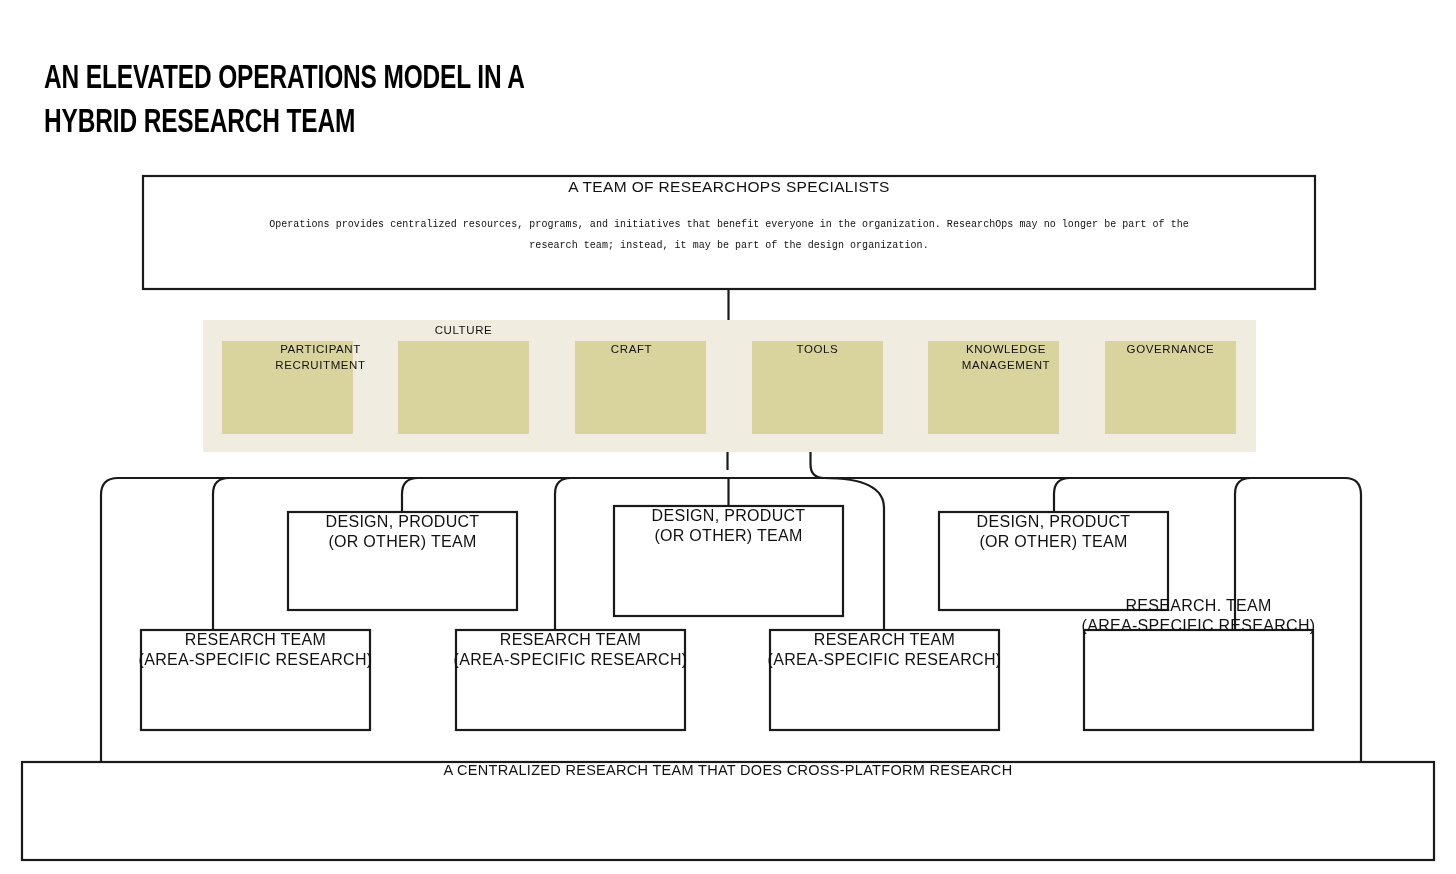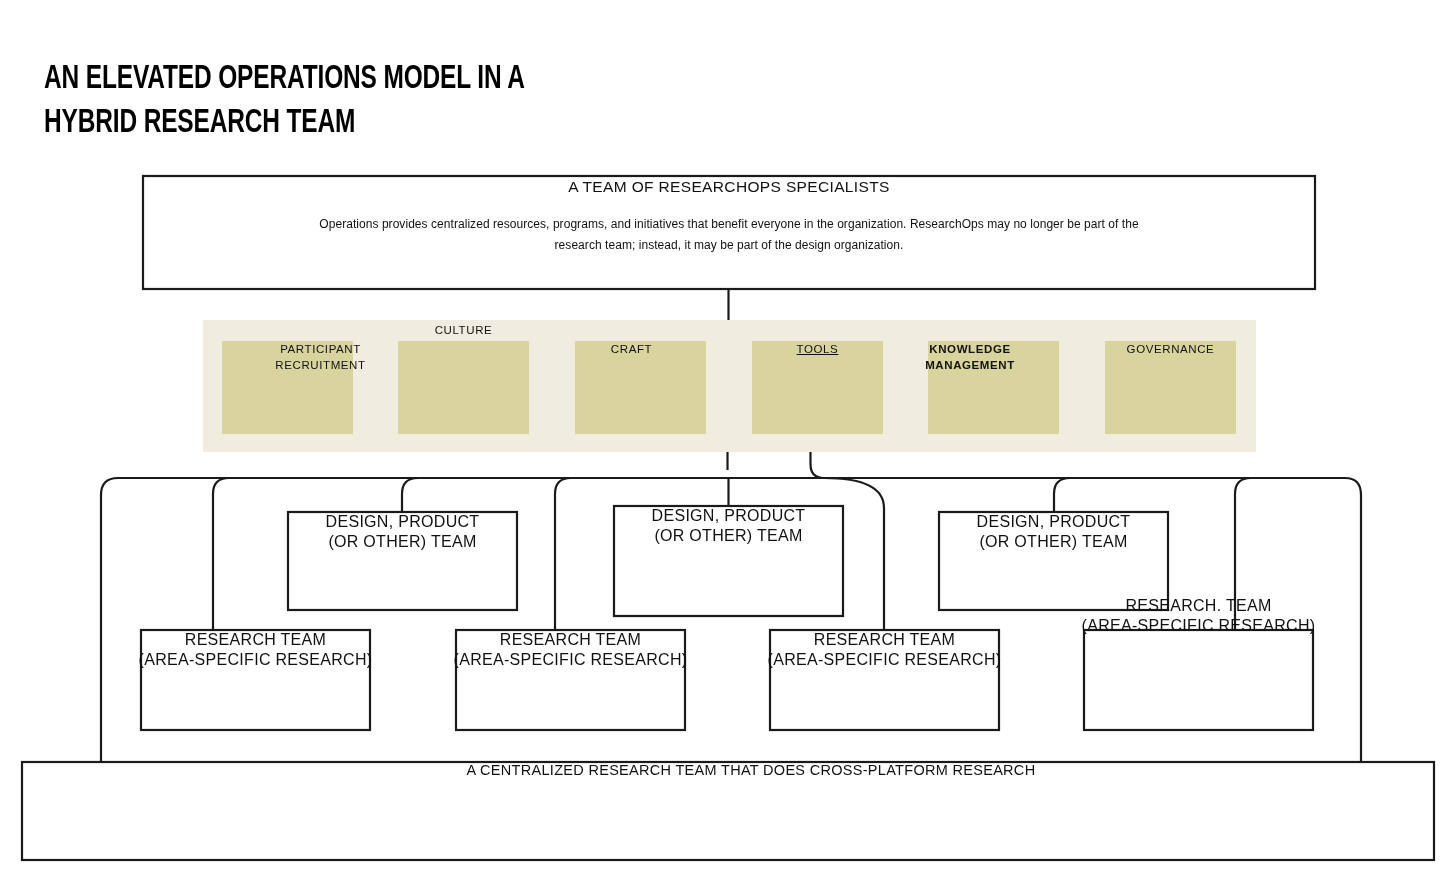--- a/index.html
+++ b/index.html
@@ -56,24 +56,25 @@
     text-align: center;
     pointer-events: none;
   }
   .t-head {
     font-size: 15.5px;
     letter-spacing: 0.35px;
     line-height: 22px;
     white-space: nowrap;
   }
   .t-body {
-    font-size: 12px;
+    font-size: 10px;
     line-height: 21px;
     letter-spacing: 0.05px;
     max-width: 1120px;
+    font-family: Liberation Mono, monospace;
   }
   .t-tag {
     font-size: 11.5px;
     letter-spacing: 0.6px;
     line-height: 16px;
   }
   .t-box {
     font-size: 16px;
     letter-spacing: 0.3px;
     line-height: 20px;
@@ -156,24 +157,24 @@
 <div class="node-text" style="left:222px; top:341px; width:131px; height:93px;padding-left:33px;">
   <div class="t-tag">PARTICIPANT</div>
   <div class="t-tag">RECRUITMENT</div>
 </div>
 <div class="node-text" style="left:398px; top:322px; width:131px; height:93px;border-radius:25px;">
   <div class="t-tag">CULTURE</div>
 </div>
 <div class="node-text" style="left:575px; top:341px; width:113px; height:93px;">
   <div class="t-tag">CRAFT</div>
 </div>
-<div class="node-text" style="left:752px; top:341px; width:131px; height:93px;text-decoration:underline;">
+<div class="node-text" style="left:752px; top:341px; width:131px; height:93px;">
   <div class="t-tag">TOOLS</div>
 </div>
-<div class="node-text" style="left:892px; top:341px; width:156px; height:93px;font-weight:bold;">
+<div class="node-text" style="left:928px; top:341px; width:156px; height:93px;">
   <div class="t-tag">KNOWLEDGE</div>
   <div class="t-tag">MANAGEMENT</div>
 </div>
 <div class="node-text" style="left:1105px; top:341px; width:131px; height:74px;">
   <div class="t-tag">GOVERNANCE</div>
 </div>
 
 <div class="node-text" style="left:288px; top:512px; width:229px; height:98px;">
   <div class="t-box">DESIGN, PRODUCT</div>
   <div class="t-box">(OR OTHER) TEAM</div>
@@ -197,15 +198,15 @@
 </div>
 <div class="node-text" style="left:770px; top:630px; width:229px; height:100px;">
   <div class="t-box">RESEARCH TEAM</div>
   <div class="t-box">(AREA-SPECIFIC RESEARCH)</div>
 </div>
 <div class="node-text" style="left:1084px; top:596px; width:229px; height:100px;">
   <div class="t-box">RESEARCH. TEAM</div>
   <div class="t-box">(AREA-SPECIFIC RESEARCH)</div>
 </div>
 
-<div class="node-text" style="left:22px; top:762px; width:1412px; height:98px;margin-left:23px;">
+<div class="node-text" style="left:22px; top:762px; width:1412px; height:98px;">
   <div class="t-bottom">A CENTRALIZED RESEARCH TEAM THAT DOES CROSS-PLATFORM RESEARCH</div>
 </div>
 
 </body></html>

